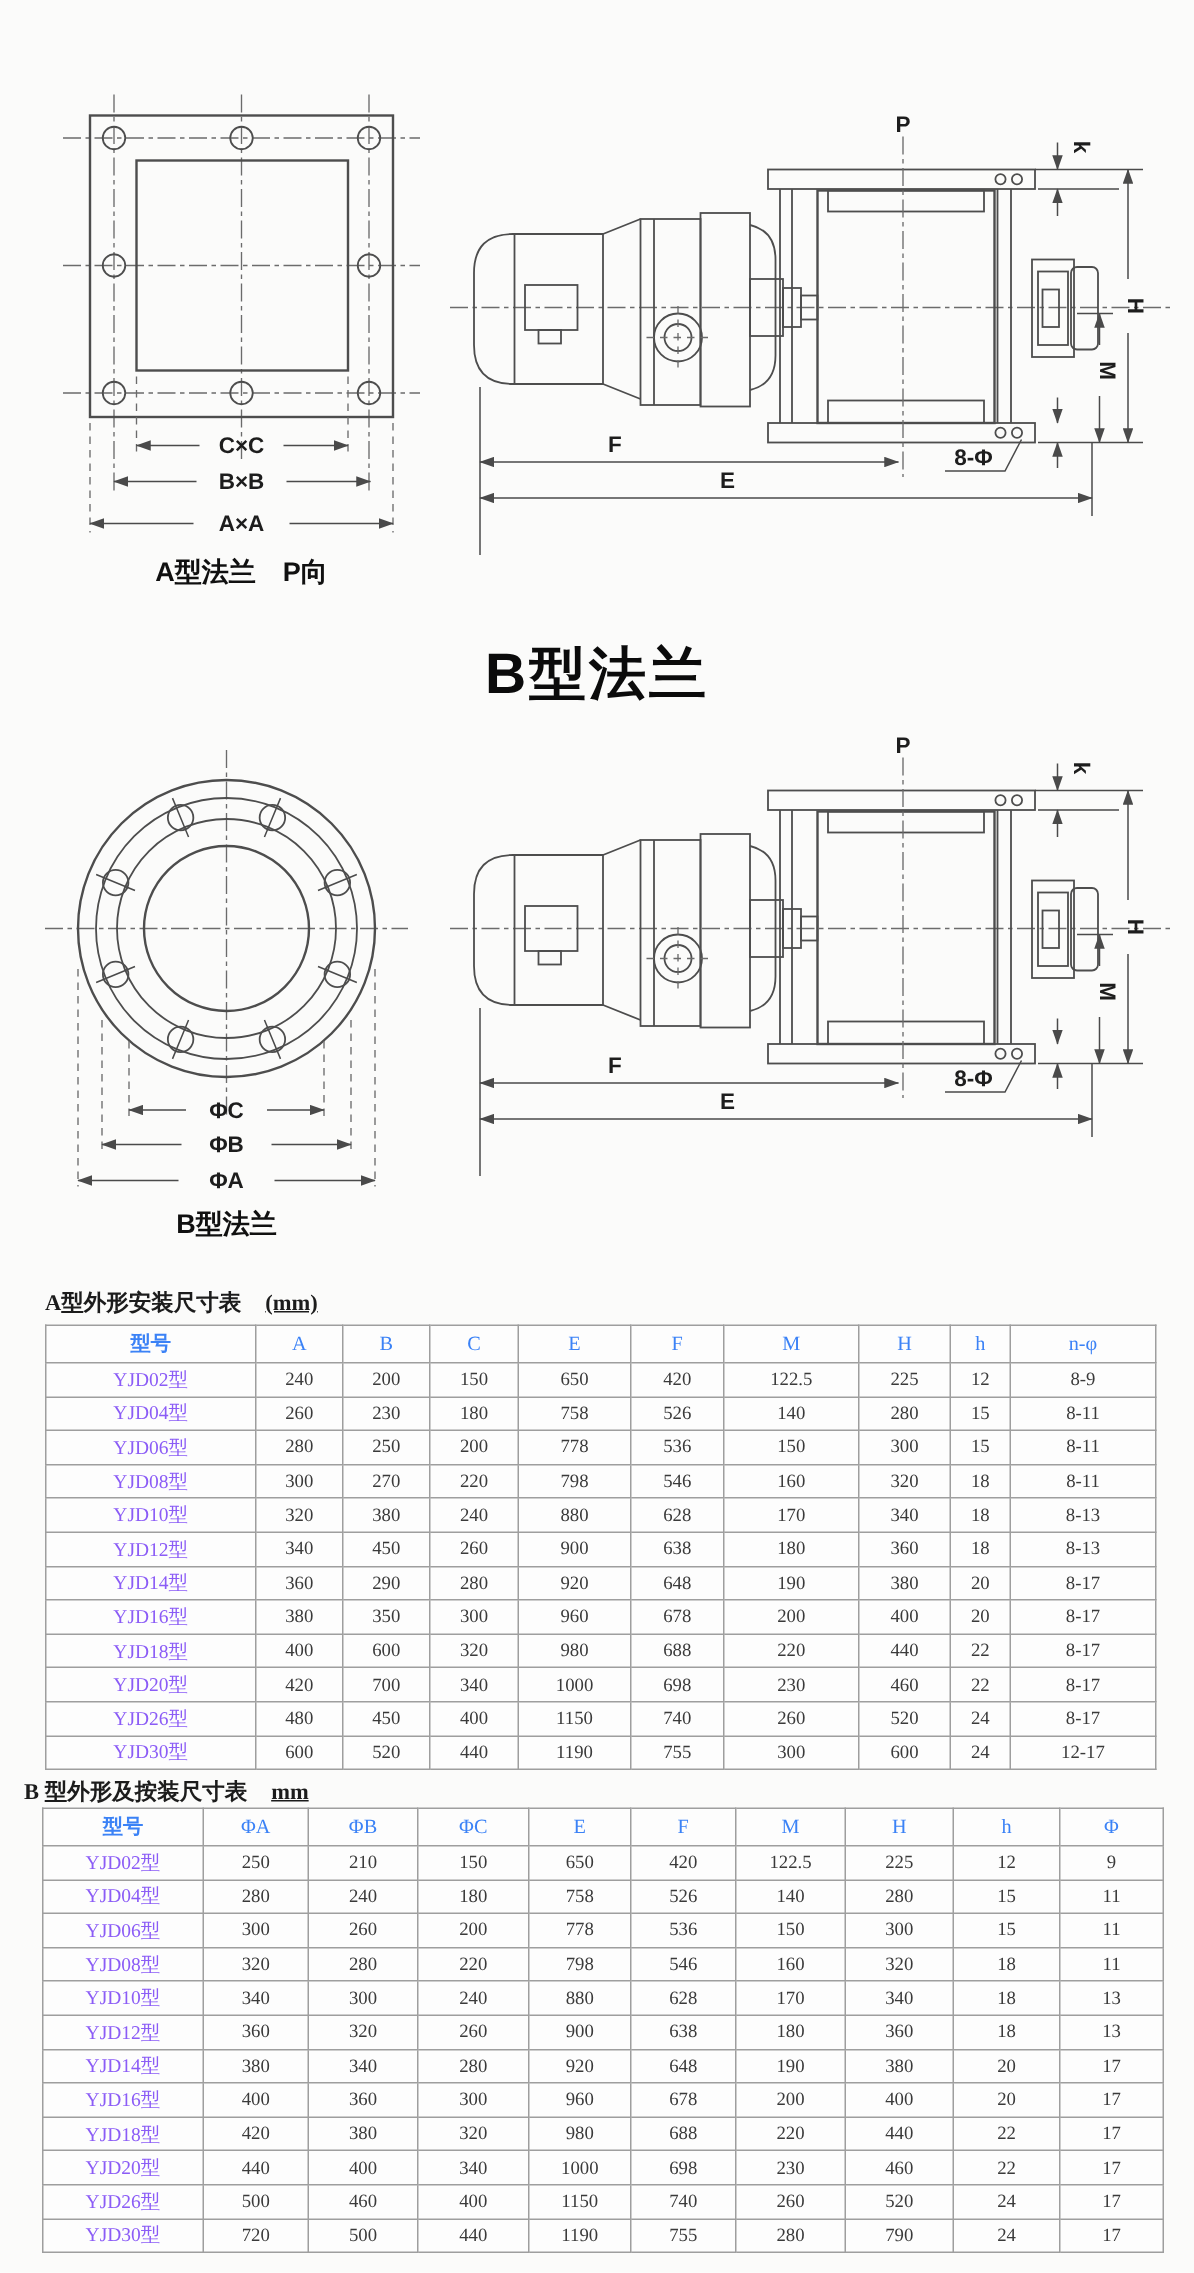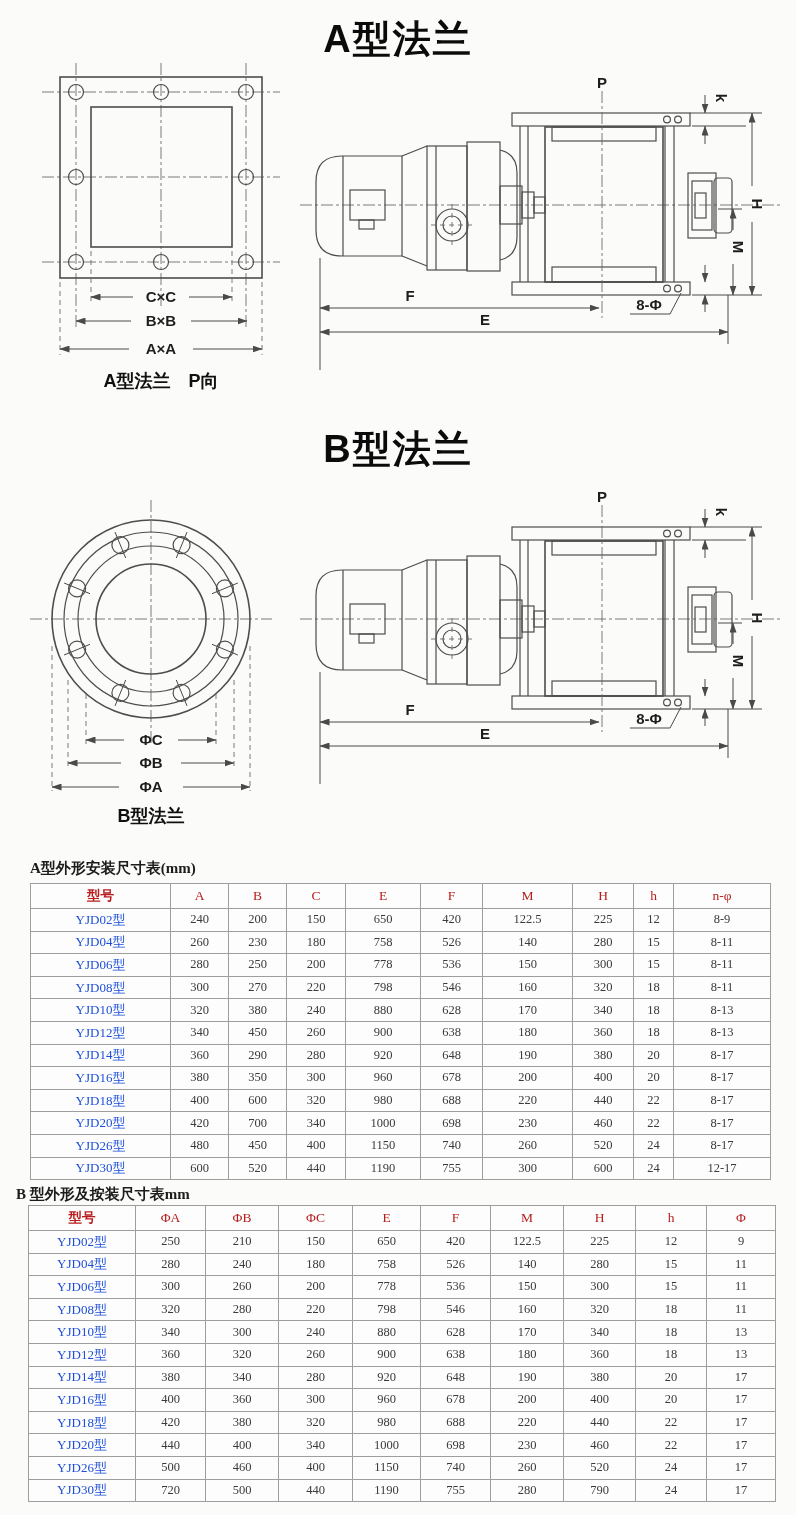--- a/index.html
+++ b/index.html
@@ -23,34 +23,34 @@
   .dash{fill:none;stroke:#6b6b6b;stroke-width:0.9px;stroke-dasharray:5 4;}
   .dim{fill:none;stroke:#4a4a4a;stroke-width:1px;}
   svg text{font-family:"Liberation Sans",sans-serif;fill:#1d1d1d;}
   .slbl{font-size:15px;font-weight:600;text-anchor:middle;}
   .dlbl{font-size:15px;font-weight:700;text-anchor:middle;}
   .cap{font-size:18px;font-weight:700;text-anchor:middle;fill:#101010;}
 
   
   .tbl-title{position:absolute;font-family:"Liberation Serif",serif;
     font-size:15px;font-weight:700;color:#1c1c1c;}
-  .tbl-title .unit{}
+  .tbl-title .unit{margin-left:16px;text-decoration:underline;}
   #table-a-title{left:30px;top:859px;}
   #table-b-title{left:16px;top:1185px;}
   table.dims{position:absolute;border-collapse:collapse;table-layout:fixed;
     font-family:"Liberation Serif",serif;color:#3a3a3a;background:#fdfdfd;}
   #table-a{left:30px;top:883px;width:740px;}
   #table-b{left:28px;top:1205px;width:747px;}
   table.dims th,table.dims td{border:1px solid #9e9e9e;text-align:center;
     padding:0;font-weight:normal;font-size:12.5px;overflow:hidden;white-space:nowrap;}
   table.dims thead tr{height:25px;}
   table.dims tbody tr{height:22.6px;}
-  table.dims th{font-size:13.5px;color:#b91c1c;}
+  table.dims th{font-size:13.5px;color:#3b82f6;}
   table.dims th:first-child{font-weight:700;}
-  table.dims td:first-child{font-size:13px;color:#1d4ed8;}
+  table.dims td:first-child{font-size:13px;color:#8b5cf6;}
 </style>
 </head>
 <body>
 
 <div class="page">
 
   <svg width="0" height="0">
     <defs>
       <marker id="ae" markerWidth="10" markerHeight="7" refX="9.5" refY="3.5" orient="auto" markerUnits="userSpaceOnUse">
         <path d="M0,0 L10,3.5 L0,7 Z" fill="#4a4a4a"></path>
@@ -139,21 +139,20 @@
           <path class="dim" d="M20,254 H428" marker-start="url(#as)" marker-end="url(#ae)"></path>
         </g>
 
         <g>
           <path class="dim" d="M330,236 H370 L381,215"></path>
         </g>
       </symbol>
     </defs>
   </svg>
 
-  <div id="title-a" class="big-title">A型法兰</div>
 
   <svg id="front-a" width="280" height="360" viewBox="0 0 280 360">
     <g>
       <path class="cl" d="M46,8 V274 M131,8 V252 M216,8 V274"></path>
       <path class="cl" d="M12,37 H250 M12,122 H250 M12,207 H250"></path>
     </g>
     <g>
       <rect class="ln thick" x="30" y="22" width="202" height="201"></rect>
       <rect class="ln thick" x="61" y="52" width="141" height="140"></rect>
     </g>

